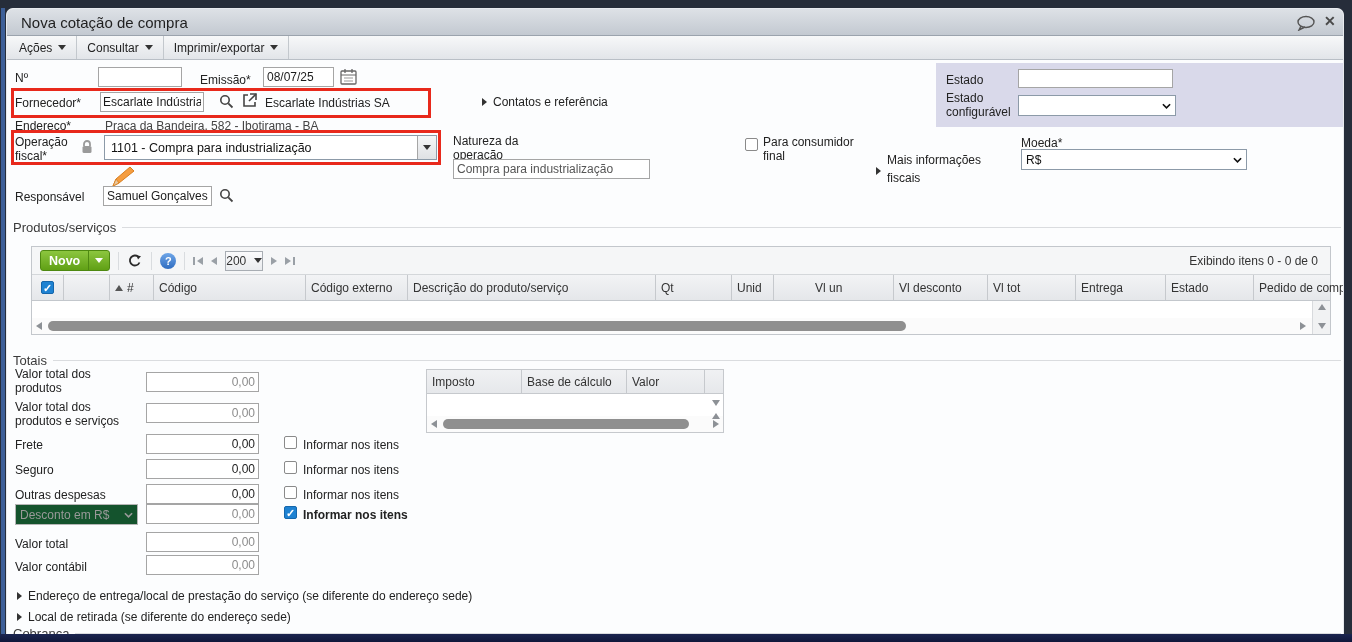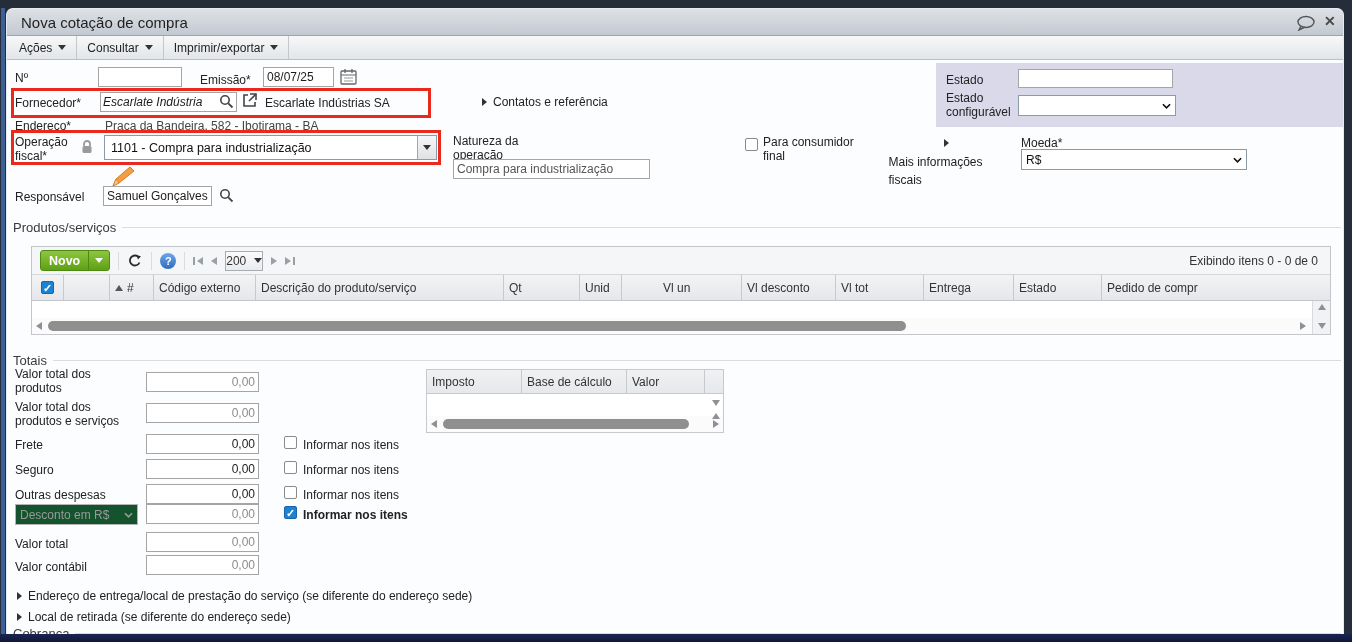--- a/index.html
+++ b/index.html
@@ -128,21 +128,21 @@
           <line x1="5" y1="1" x2="5" y2="5" stroke="#666" stroke-width="1.3"></line>
           <line x1="12" y1="1" x2="12" y2="5" stroke="#666" stroke-width="1.3"></line>
           <line x1="1" y1="7" x2="16" y2="7" stroke="#666" stroke-width="1"></line>
           <line x1="4" y1="10" x2="13" y2="10" stroke="#999" stroke-width="1"></line>
           <line x1="4" y1="13" x2="13" y2="13" stroke="#999" stroke-width="1"></line>
         </svg>
     </div>
 
     <div class="redbox" style="left:4px;top:79px;width:420px;height:30px;"></div>
     <span class="abs lbl" style="left:8px;top:87px;">Fornecedor*</span>
-    <input class="inp" style="left: 93px; top: 83px; width: 137px; padding: 0px 2px; font-style: italic;" value="Escarlate Indústria">
+    <input class="inp" style="left: 93px; top: 83px; width: 104px; padding: 0px 2px;" value="Escarlate Indústria">
     <div class="abs" style="left:212px;top:85px;">
       <svg width="15" height="15" viewBox="0 0 15 15">
           <circle cx="6" cy="6" r="4.2" fill="none" stroke="#444" stroke-width="1.6"></circle>
           <line x1="9.3" y1="9.3" x2="13.5" y2="13.5" stroke="#444" stroke-width="1.8"></line>
         </svg>
     </div>
     <div class="abs" style="left:234px;top:83px;">
       <svg width="17" height="17" viewBox="0 0 17 17">
           <path d="M7 3 H3 V14 H14 V10" fill="none" stroke="#444" stroke-width="1.6"></path>
           <path d="M9 2 H15 V8" fill="none" stroke="#444" stroke-width="1.6"></path>
@@ -179,21 +179,21 @@
           <path d="M2 20 L5 13 L8 17 Z" fill="#e8c9a0" stroke="#d87f1f" stroke-width="0.8"></path>
         </svg>
     </div>
 
     <span class="abs lbl" style="left:446px;top:125px;width:90px;">Natureza da operação</span>
     <input class="inp" style="left: 446px; top: 150px; width: 197px; color: rgb(85, 85, 85);" value="Compra para industrialização">
 
     <span class="cb" style="left:738px;top:129px;"></span>
     <span class="abs lbl" style="left:756px;top:126px;width:100px;">Para consumidor final</span>
 
-    <div class="flink" style="left:869px;top:127px;width:140px;align-items:center;flex-direction:column;">
+    <div class="flink" style="left:869px;top:142px;width:140px;align-items:center;">
       <span class="tri-rt" style="margin-top:3px;"></span>
       <span style="width:115px;line-height:18px;">Mais informações fiscais</span>
     </div>
 
     <span class="abs lbl" style="left:1014px;top:127px;">Moeda*</span>
     <div class="selbox" style="left:1014px;top:140px;width:226px;height:21px;">
       <span>R$</span>
       <svg class="chev" viewBox="0 0 10 6">
           <polyline points="1,1 5,5 9,1" fill="none" stroke="#111" stroke-width="1.8"></polyline>
         </svg>
@@ -254,20 +254,23 @@
 
       <div class="abs ghead">
         <div class="gcell" style="width:32px;justify-content:center;">
             <span class="cb checked" style="position:static;">✓</span>
           </div>
         <div class="gcell" style="width:46px;"></div>
         <div class="gcell" style="width:44px;">
             <span class="sarr-u" style="border-bottom-color:#555;"></span>
             <span>#</span>
           </div>
+        <div class="gcell" style="width:152px;">
+            <span>Código</span>
+          </div>
         <div class="gcell" style="width:102px;">
             <span>Código externo</span>
           </div>
         <div class="gcell" style="width:248px;">
             <span>Descrição do produto/serviço</span>
           </div>
         <div class="gcell" style="width:76px;">
             <span>Qt</span>
           </div>
         <div class="gcell" style="width:42px;">

